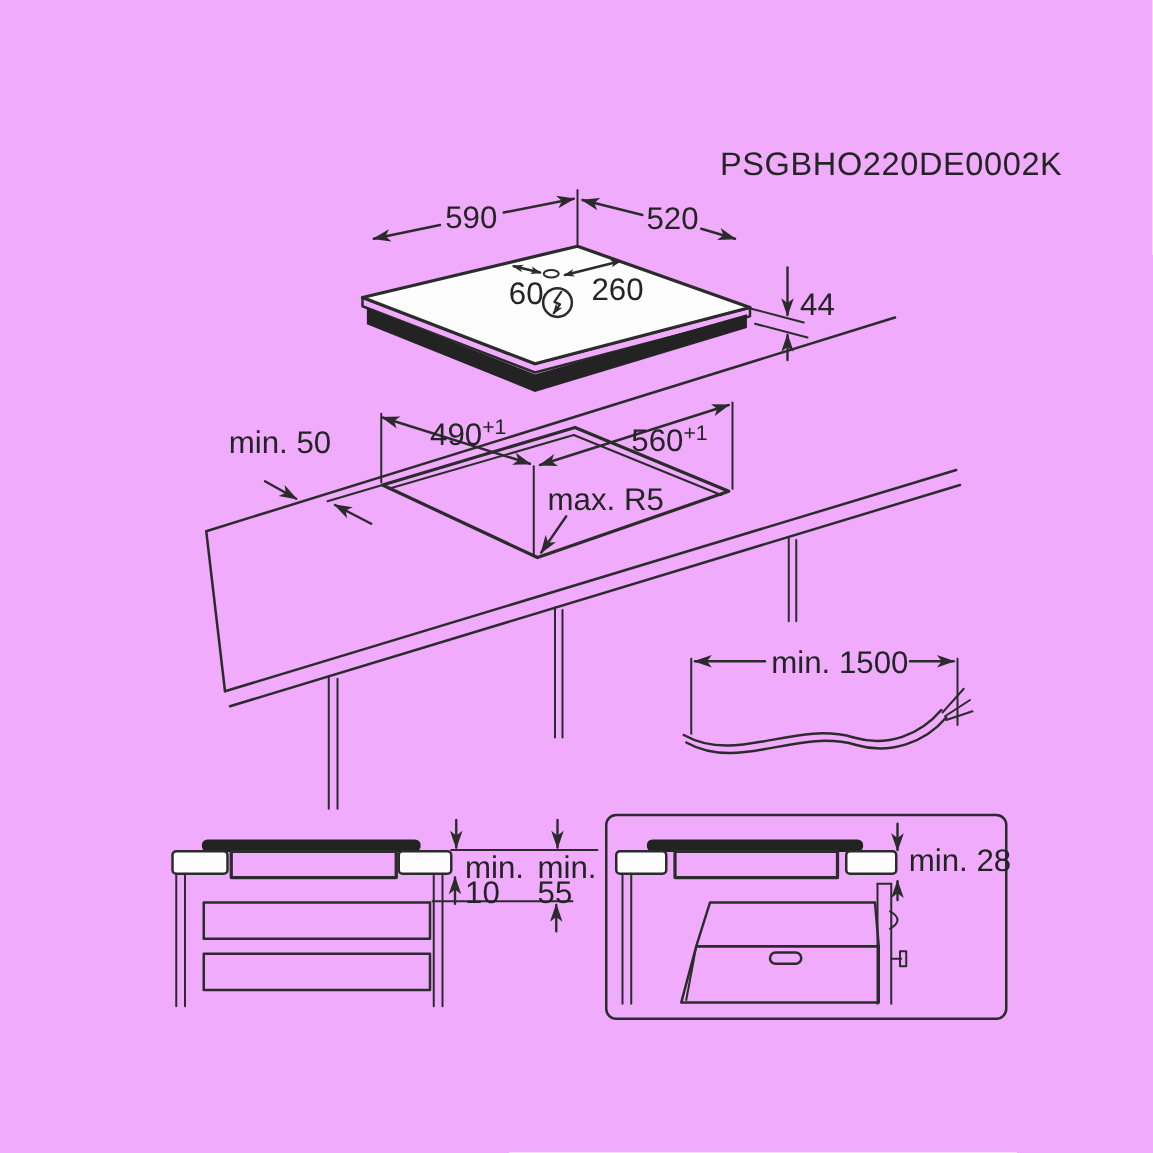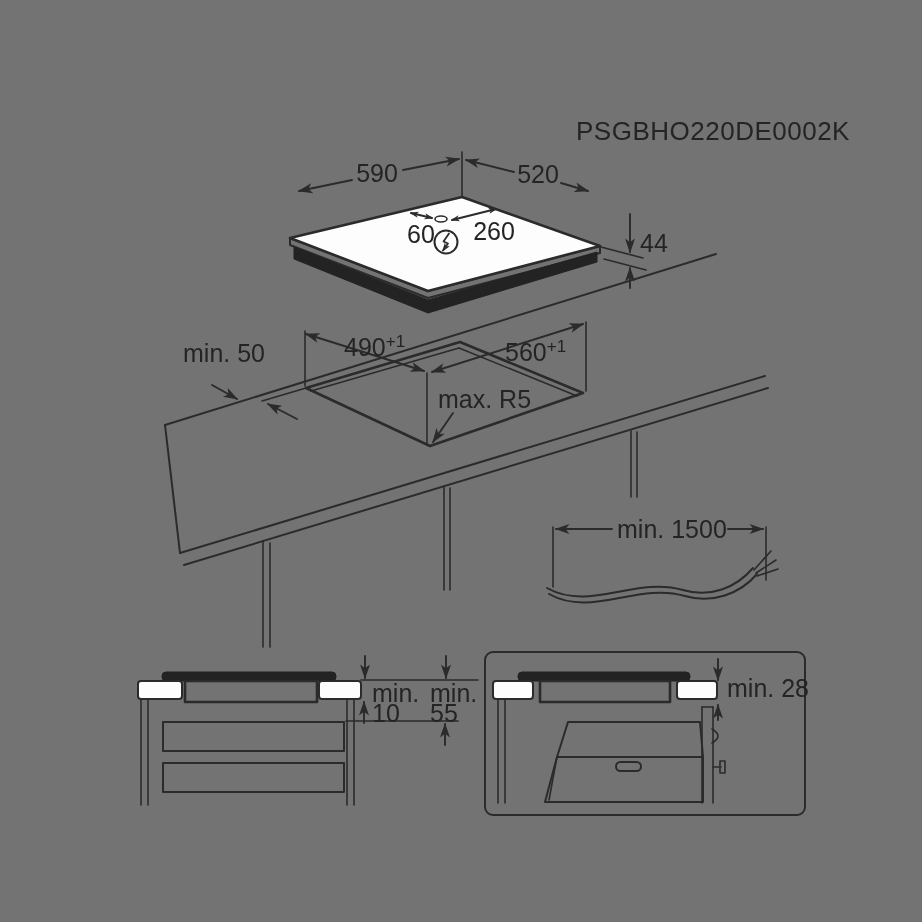--- a/index.html
+++ b/index.html
@@ -1,16 +1,16 @@
 <!DOCTYPE html>
 <html><head>
 <meta charset="utf-8">
 <style>
   html,body{margin:0;padding:0;background:#ffffff;}
-  .page{width:922px;height:922px;background:#737373;position:relative;overflow:hidden;}
+  .page{width:922px;height:922px;background:#f0abfc;position:relative;overflow:hidden;}
   svg{display:block;}
   .ln{stroke:#2b2b2b;stroke-width:2;fill:none;stroke-linecap:round;stroke-linejoin:round;}
   .thick{stroke-width:2.6;}
   .thin{stroke-width:1.6;}
   .dim{stroke-width:1.9;}
   .blk{fill:#232323;stroke:#232323;stroke-width:1;}
   .wfill{fill:#fdfdfd;}
   .txt{font-family:"Liberation Sans","DejaVu Sans",sans-serif;font-size:25px;fill:#242424;}
   .sup{font-size:17px;}
   .title-txt{font-size:26px;letter-spacing:0.5px;}

